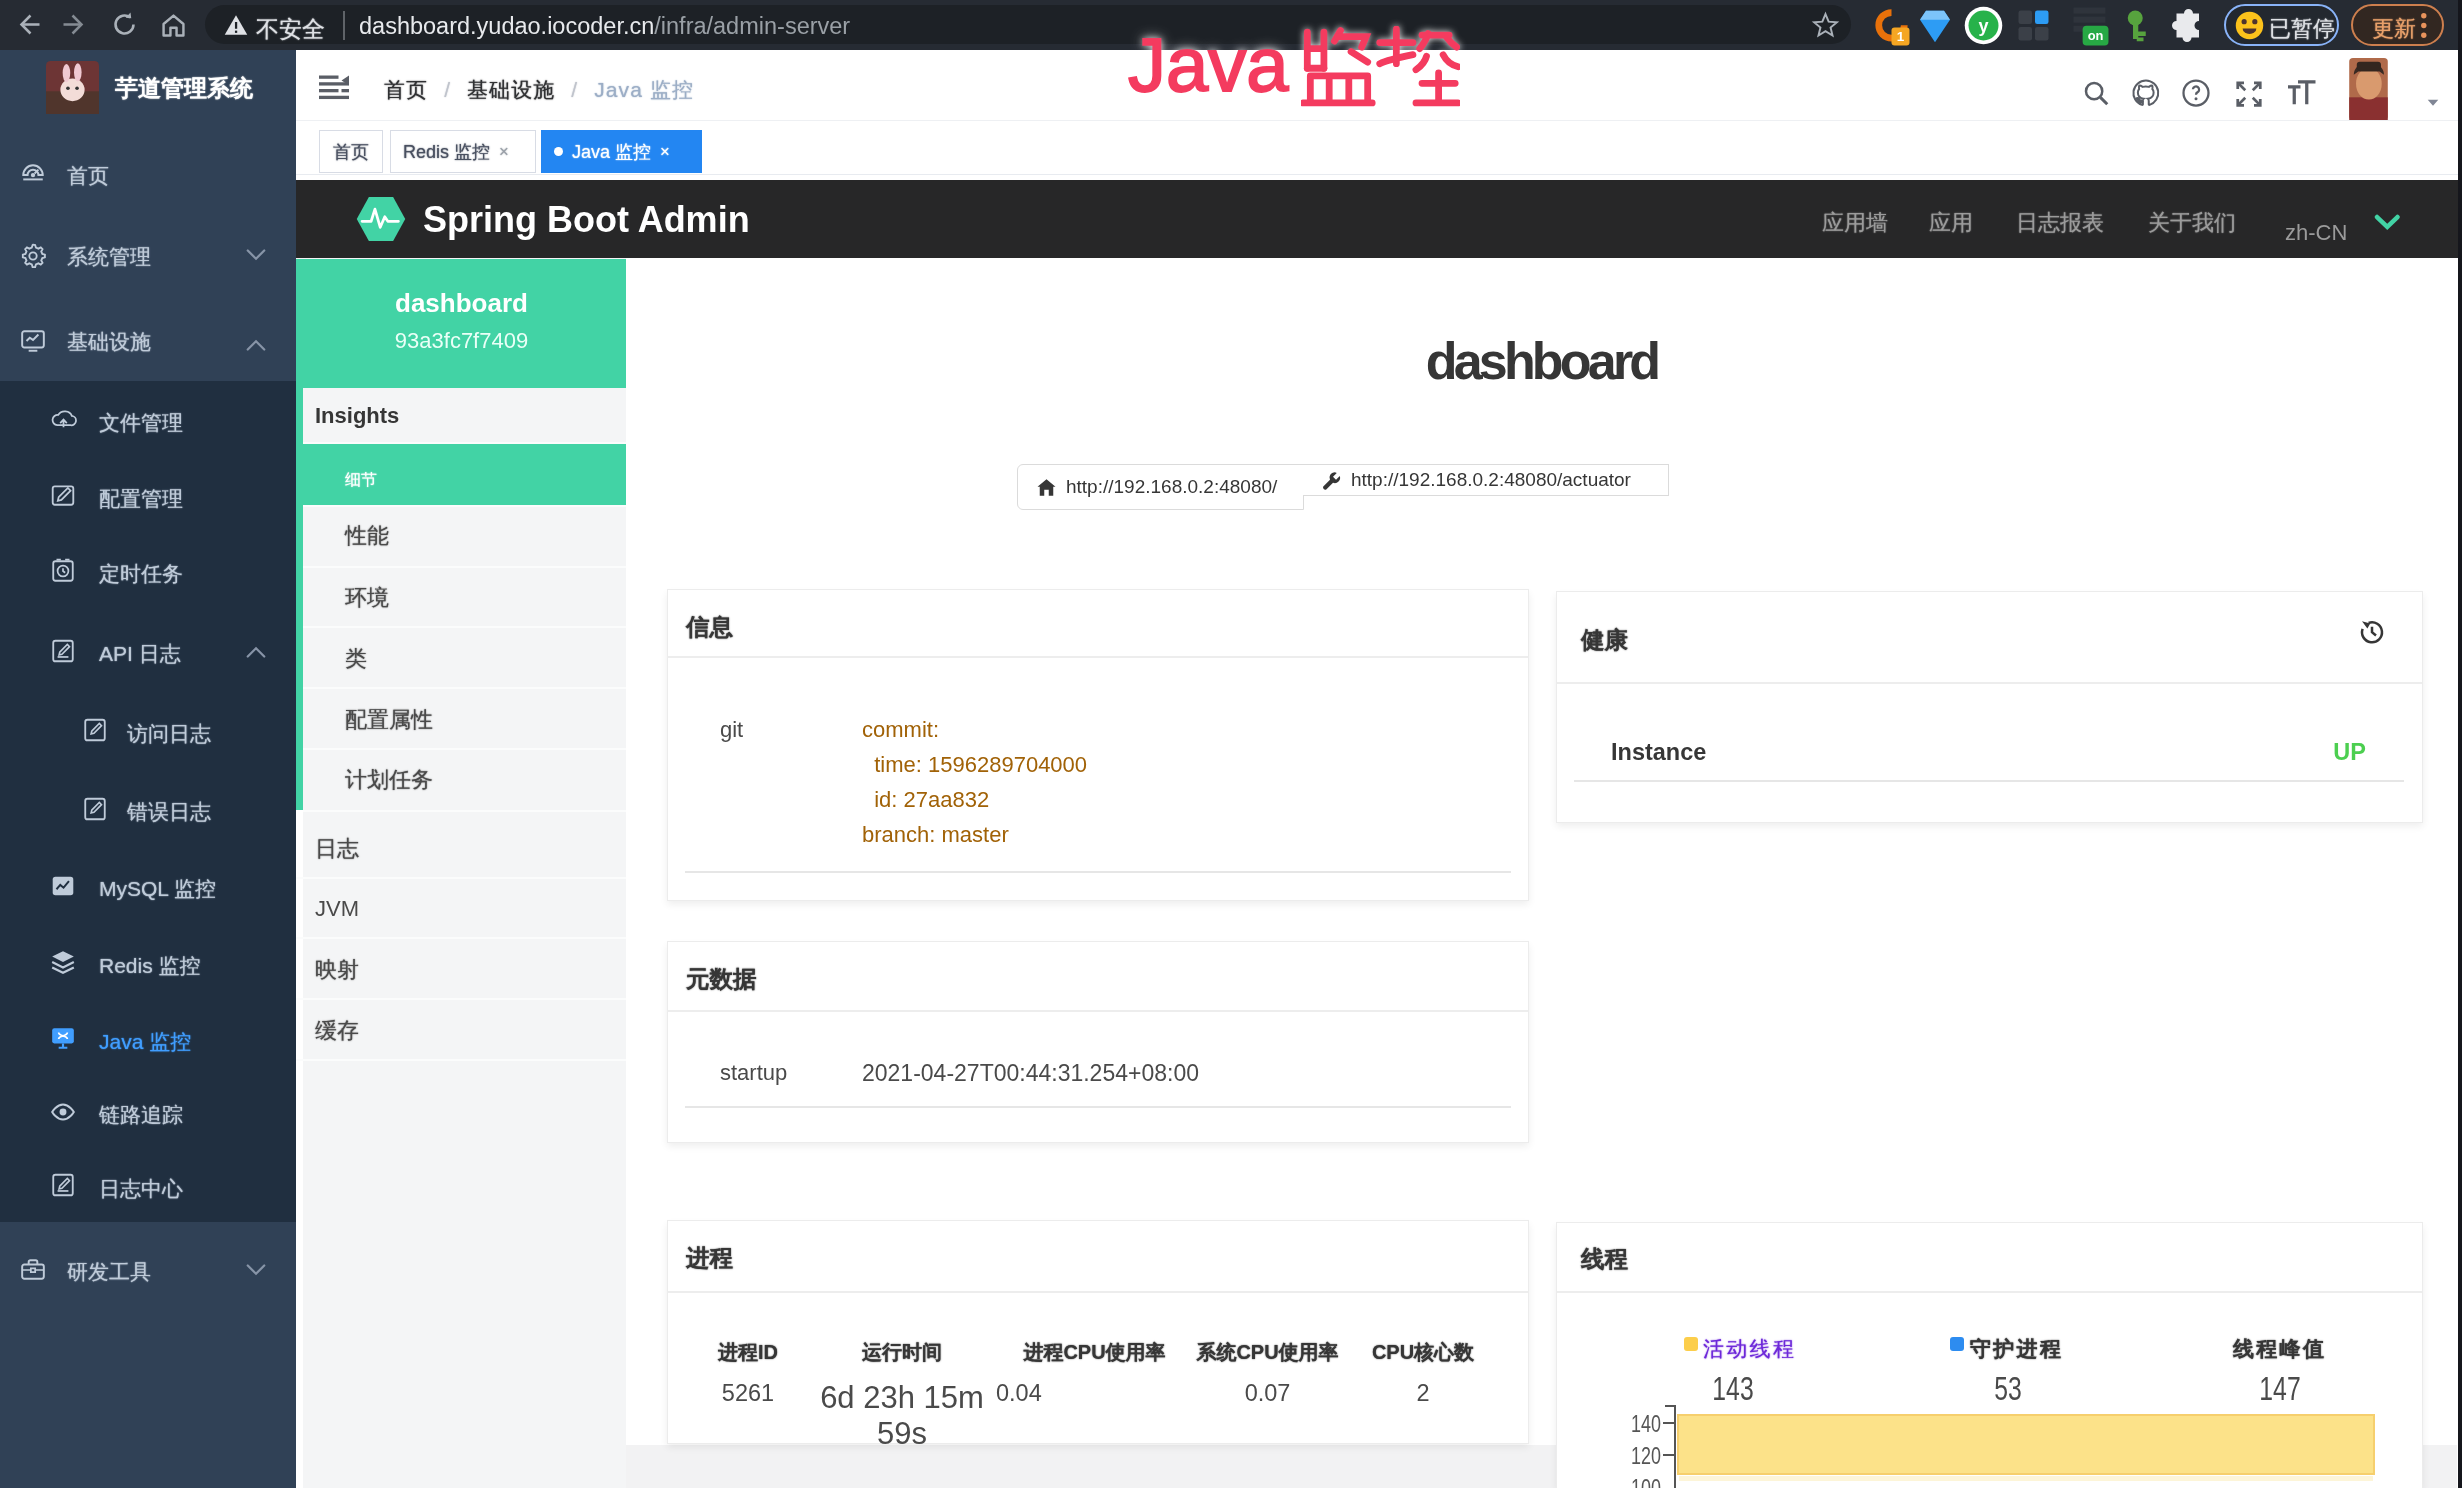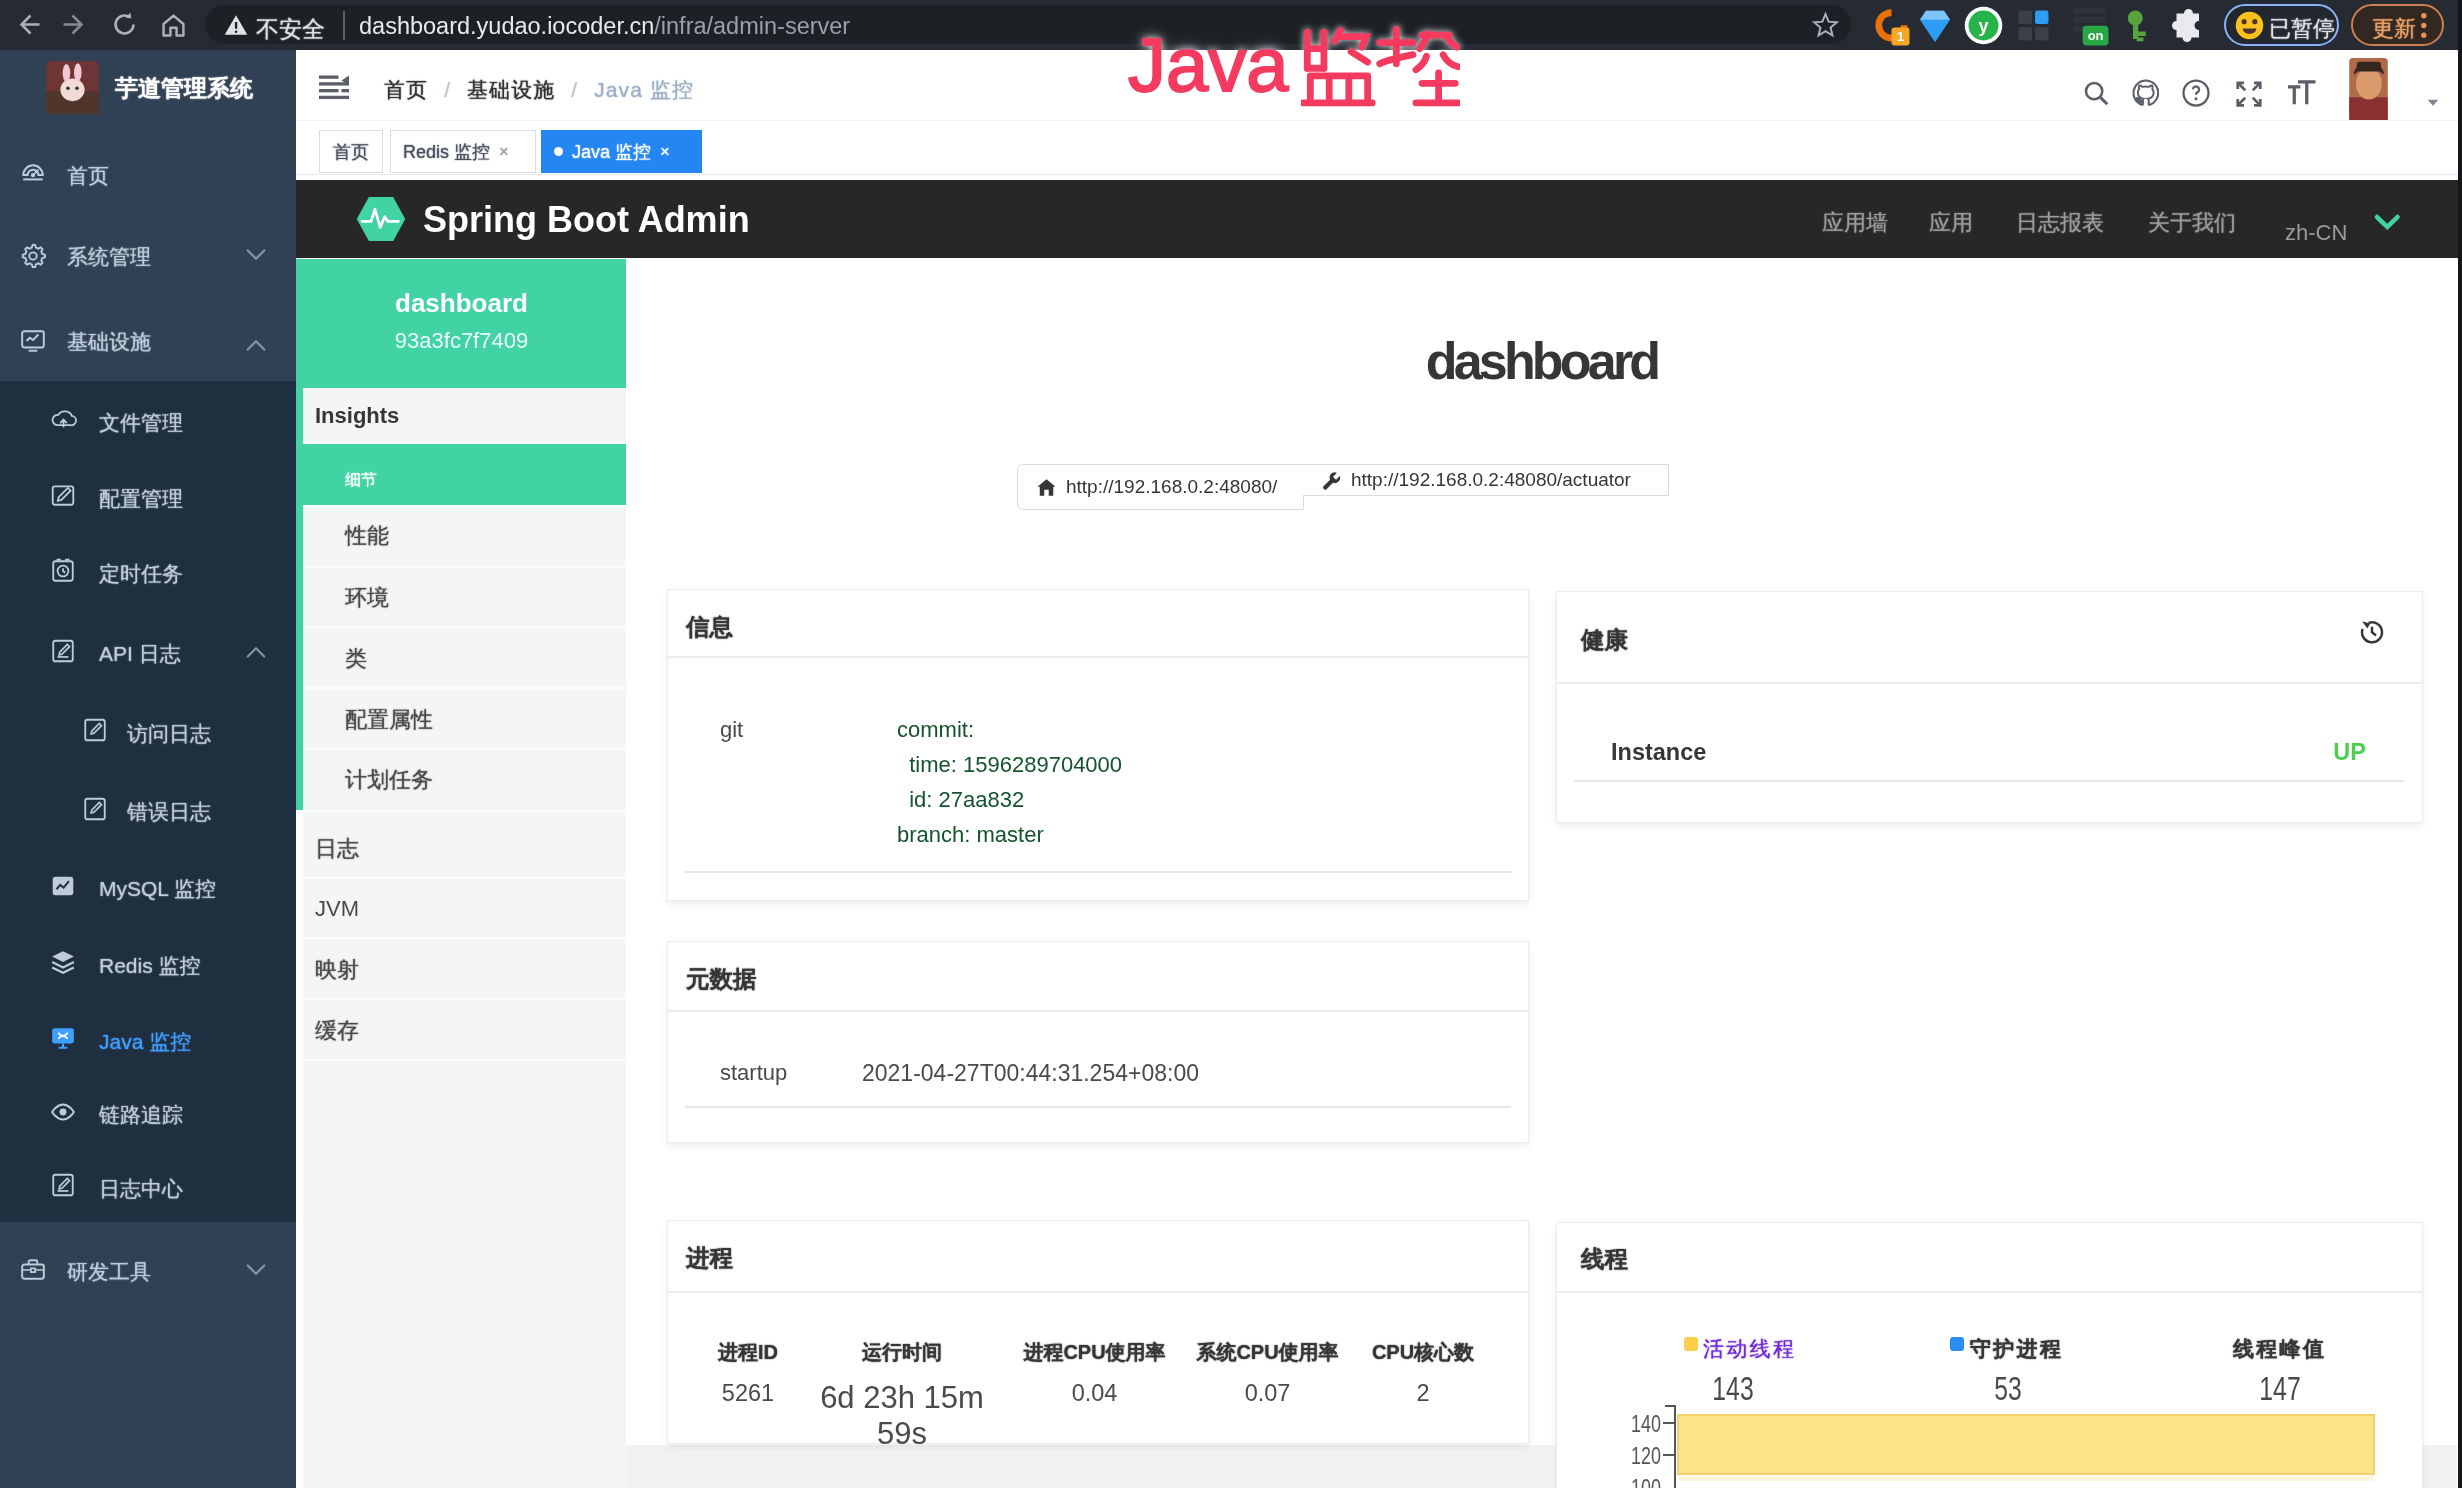--- a/index.html
+++ b/index.html
@@ -328,21 +328,21 @@
   <svg style="margin-left:18px" width="21" height="21" viewBox="0 0 28 28">
         <path d="M18 3 a7 7 0 0 0 -6 10 L3 22 a3 3 0 0 0 4 4 L16 17 a7 7 0 0 0 9 -9 l-5 5 -4 -4 5 -5 c-1 -.7 -2 -1 -3 -1z" fill="#363636"></path>
       </svg>
   <span style="margin-left:9px;">http://192.168.0.2:48080/actuator</span>
     </div>
 
 <div class="a" style="left:667px;top:589px;width:862px;height:312px;background:#fff;border:0.8px solid #ececec;box-sizing:border-box;box-shadow:0 3.8px 7.6px rgba(10,10,10,.07);"></div>
 <div class="a" style="text-shadow:0 0 1.5px currentColor;left:686px;top:611px;font-size:23.5px;font-weight:600;color:#363636;">信息</div>
 <div class="a" style="left:667px;top:656px;width:861px;height:1.5px;background:#ededed;"></div>
 <div class="a" style="left:720px;top:717px;font-size:22px;color:#4a4a4a;">git</div>
-<div class="a" style="left:862px;top:712px;font-size:22px;color:#14532d;line-height:35px;margin-left:35px;">commit:<br>&nbsp;&nbsp;time: 1596289704000<br>&nbsp;&nbsp;id: 27aa832<br>branch: master</div>
+<div class="a" style="left:862px;top:712px;font-size:22px;color:#a16207;line-height:35px;">commit:<br>&nbsp;&nbsp;time: 1596289704000<br>&nbsp;&nbsp;id: 27aa832<br>branch: master</div>
 <div class="a" style="left:685px;top:871px;width:826px;height:1.5px;background:#e6e6e6;"></div>
 
 <div class="a" style="left:1556px;top:591px;width:867px;height:232px;background:#fff;border:0.8px solid #ececec;box-sizing:border-box;box-shadow:0 3.8px 7.6px rgba(10,10,10,.07);"></div>
 <div class="a" style="text-shadow:0 0 1.5px currentColor;left:1581px;top:624px;font-size:23.5px;font-weight:600;color:#363636;">健康</div>
 <svg class="a" style="left:2357px;top:616px" width="30" height="30" viewBox="0 0 24 24">
       <path d="M9.26 5.48 A8 8 0 1 1 4.48 10.26" stroke="#363636" stroke-width="2" fill="none"></path>
       <path d="M10.6 5.9 L4.0 4.1 L8.3 9.9 Z" fill="#363636"></path>
       <path d="M12 8.6 V13 L15.2 15.6" stroke="#363636" stroke-width="2" fill="none"></path>
     </svg>
 <div class="a" style="left:1557px;top:682px;width:865px;height:1.5px;background:#ededed;"></div>
@@ -360,21 +360,21 @@
 <div class="a" style="left:667px;top:1220px;width:862px;height:224px;background:#fff;border:0.8px solid #ececec;box-sizing:border-box;box-shadow:0 3.8px 7.6px rgba(10,10,10,.07);"></div>
 <div class="a" style="text-shadow:0 0 1.5px currentColor;left:686px;top:1242px;font-size:23.5px;font-weight:600;color:#363636;">进程</div>
 <div class="a" style="left:667px;top:1291px;width:861px;height:1.5px;background:#ededed;"></div>
 <div class="a" style="text-shadow:0 0 1.5px currentColor;left:695px;top:1339px;width:106px;text-align:center;font-size:20px;font-weight:bold;color:#363636;">进程ID</div>
 <div class="a" style="text-shadow:0 0 1.5px currentColor;left:796px;top:1339px;width:212px;text-align:center;font-size:20px;font-weight:bold;color:#363636;">运行时间</div>
 <div class="a" style="text-shadow:0 0 1.5px currentColor;left:996px;top:1339px;width:197px;text-align:center;font-size:20px;font-weight:bold;color:#363636;">进程CPU使用率</div>
 <div class="a" style="text-shadow:0 0 1.5px currentColor;left:1169px;top:1339px;width:197px;text-align:center;font-size:20px;font-weight:bold;color:#363636;">系统CPU使用率</div>
 <div class="a" style="text-shadow:0 0 1.5px currentColor;left:1332px;top:1339px;width:182px;text-align:center;font-size:20px;font-weight:bold;color:#363636;">CPU核心数</div>
 <div class="a" style="left:695px;top:1380px;width:106px;text-align:center;font-size:23.5px;color:#4a4a4a;">5261</div>
 <div class="a" style="left:796px;top:1380px;width:212px;text-align:center;font-size:31px;color:#4a4a4a;">6d 23h 15m 59s</div>
-<div class="a" style="left:996px;top:1380px;width:197px;text-align:center;font-size:23.5px;color:#4a4a4a;">0.04</div>
+<div class="a" style="left:996px;top:1380px;width:197px;font-size:23.5px;color:#4a4a4a;">0.04</div>
 <div class="a" style="left:1169px;top:1380px;width:197px;text-align:center;font-size:23.5px;color:#4a4a4a;">0.07</div>
 <div class="a" style="left:1332px;top:1380px;width:182px;text-align:center;font-size:23.5px;color:#4a4a4a;">2</div>
 
 <div class="a" style="left:1556px;top:1222px;width:867px;height:266px;background:#fff;border:0.8px solid #ececec;border-bottom:none;box-sizing:border-box;box-shadow:0 3.8px 7.6px rgba(10,10,10,.07);"></div>
 <div class="a" style="text-shadow:0 0 1.5px currentColor;left:1581px;top:1243px;font-size:23.5px;font-weight:600;color:#363636;">线程</div>
 <div class="a" style="left:1557px;top:1291px;width:865px;height:1.5px;background:#ededed;"></div>
 <div class="a" style="left:1684px;top:1337px;width:13.7px;height:13.7px;border-radius:3px;background:#fcce4b;"></div>
 <div class="a" style="text-shadow:0 0 1.5px currentColor;left:1703px;top:1335px;font-size:21px;letter-spacing:2.3px;font-weight:400;color:#6d28d9;">活动线程</div>
 <div class="a" style="left:1950px;top:1337px;width:13.7px;height:13.7px;border-radius:3px;background:#2d8cf0;"></div>
 <div class="a" style="text-shadow:0 0 1.5px currentColor;left:1970px;top:1335px;font-size:21px;letter-spacing:2.3px;font-weight:600;color:#363636;">守护进程</div>

